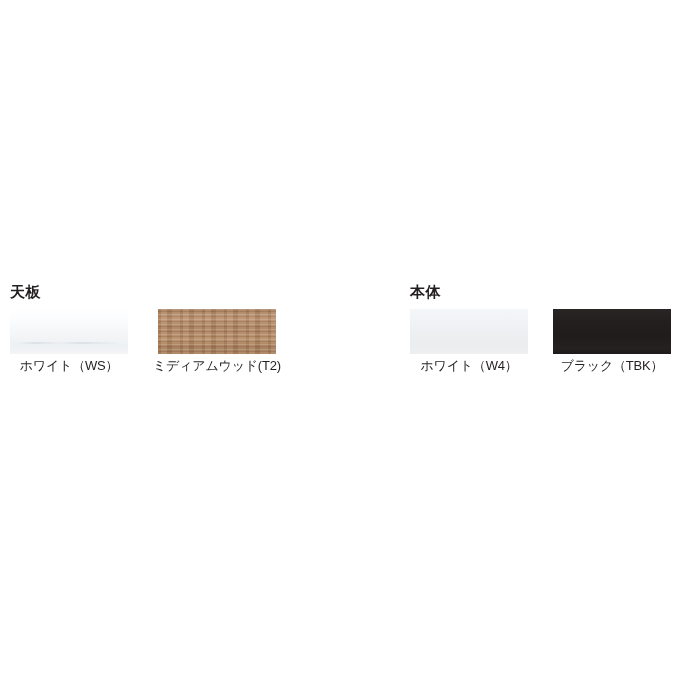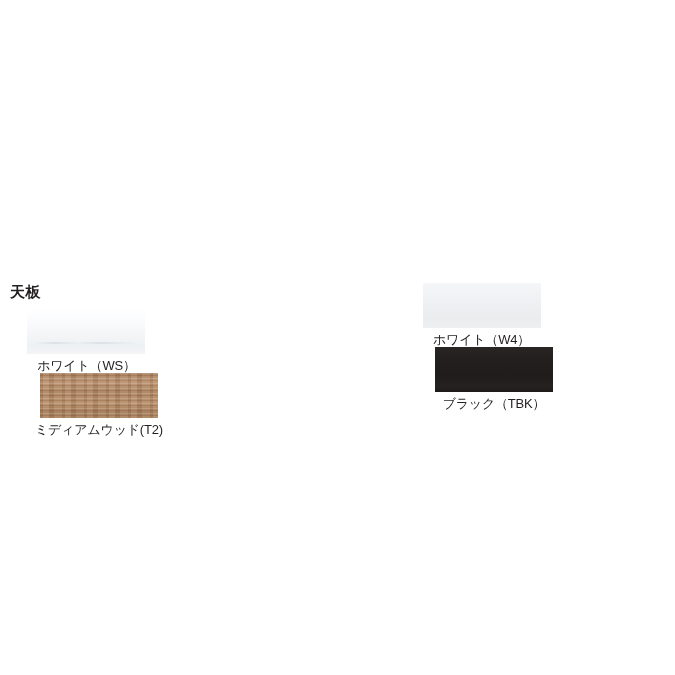--- a/index.html
+++ b/index.html
@@ -37,22 +37,21 @@
     font-weight: bold;
     color: #231f20;
     line-height: 18px;
     letter-spacing: 0.4px;
     margin: 0 0 8px 0;
     white-space: nowrap;
   }
 
   .swatch-row {
     display: flex;
-    flex-direction: column;
-    align-items: center;
+    align-items: flex-end;
   }
 
   .swatch-cell {
     display: flex;
     flex-direction: column;
     align-items: center;
   }
   .swatch-cell + .swatch-cell { margin-left: 25px; }
 
   
@@ -184,20 +183,21 @@
       <div class="swatch-cell">
         <span class="chip t2"></span>
         <span class="chip-label">ミディアムウッド(T2)</span>
       </div>
 
 
     </div>
   </div>
 
   <div class="group bodyframe">
+    <div class="group-title">本体</div>
 
     <div class="swatch-row">
 
       <div class="swatch-cell">
         <span class="chip w4"></span>
         <span class="chip-label">ホワイト（W4）</span>
       </div>
 
       <div class="swatch-cell">
         <span class="chip tbk"></span>

